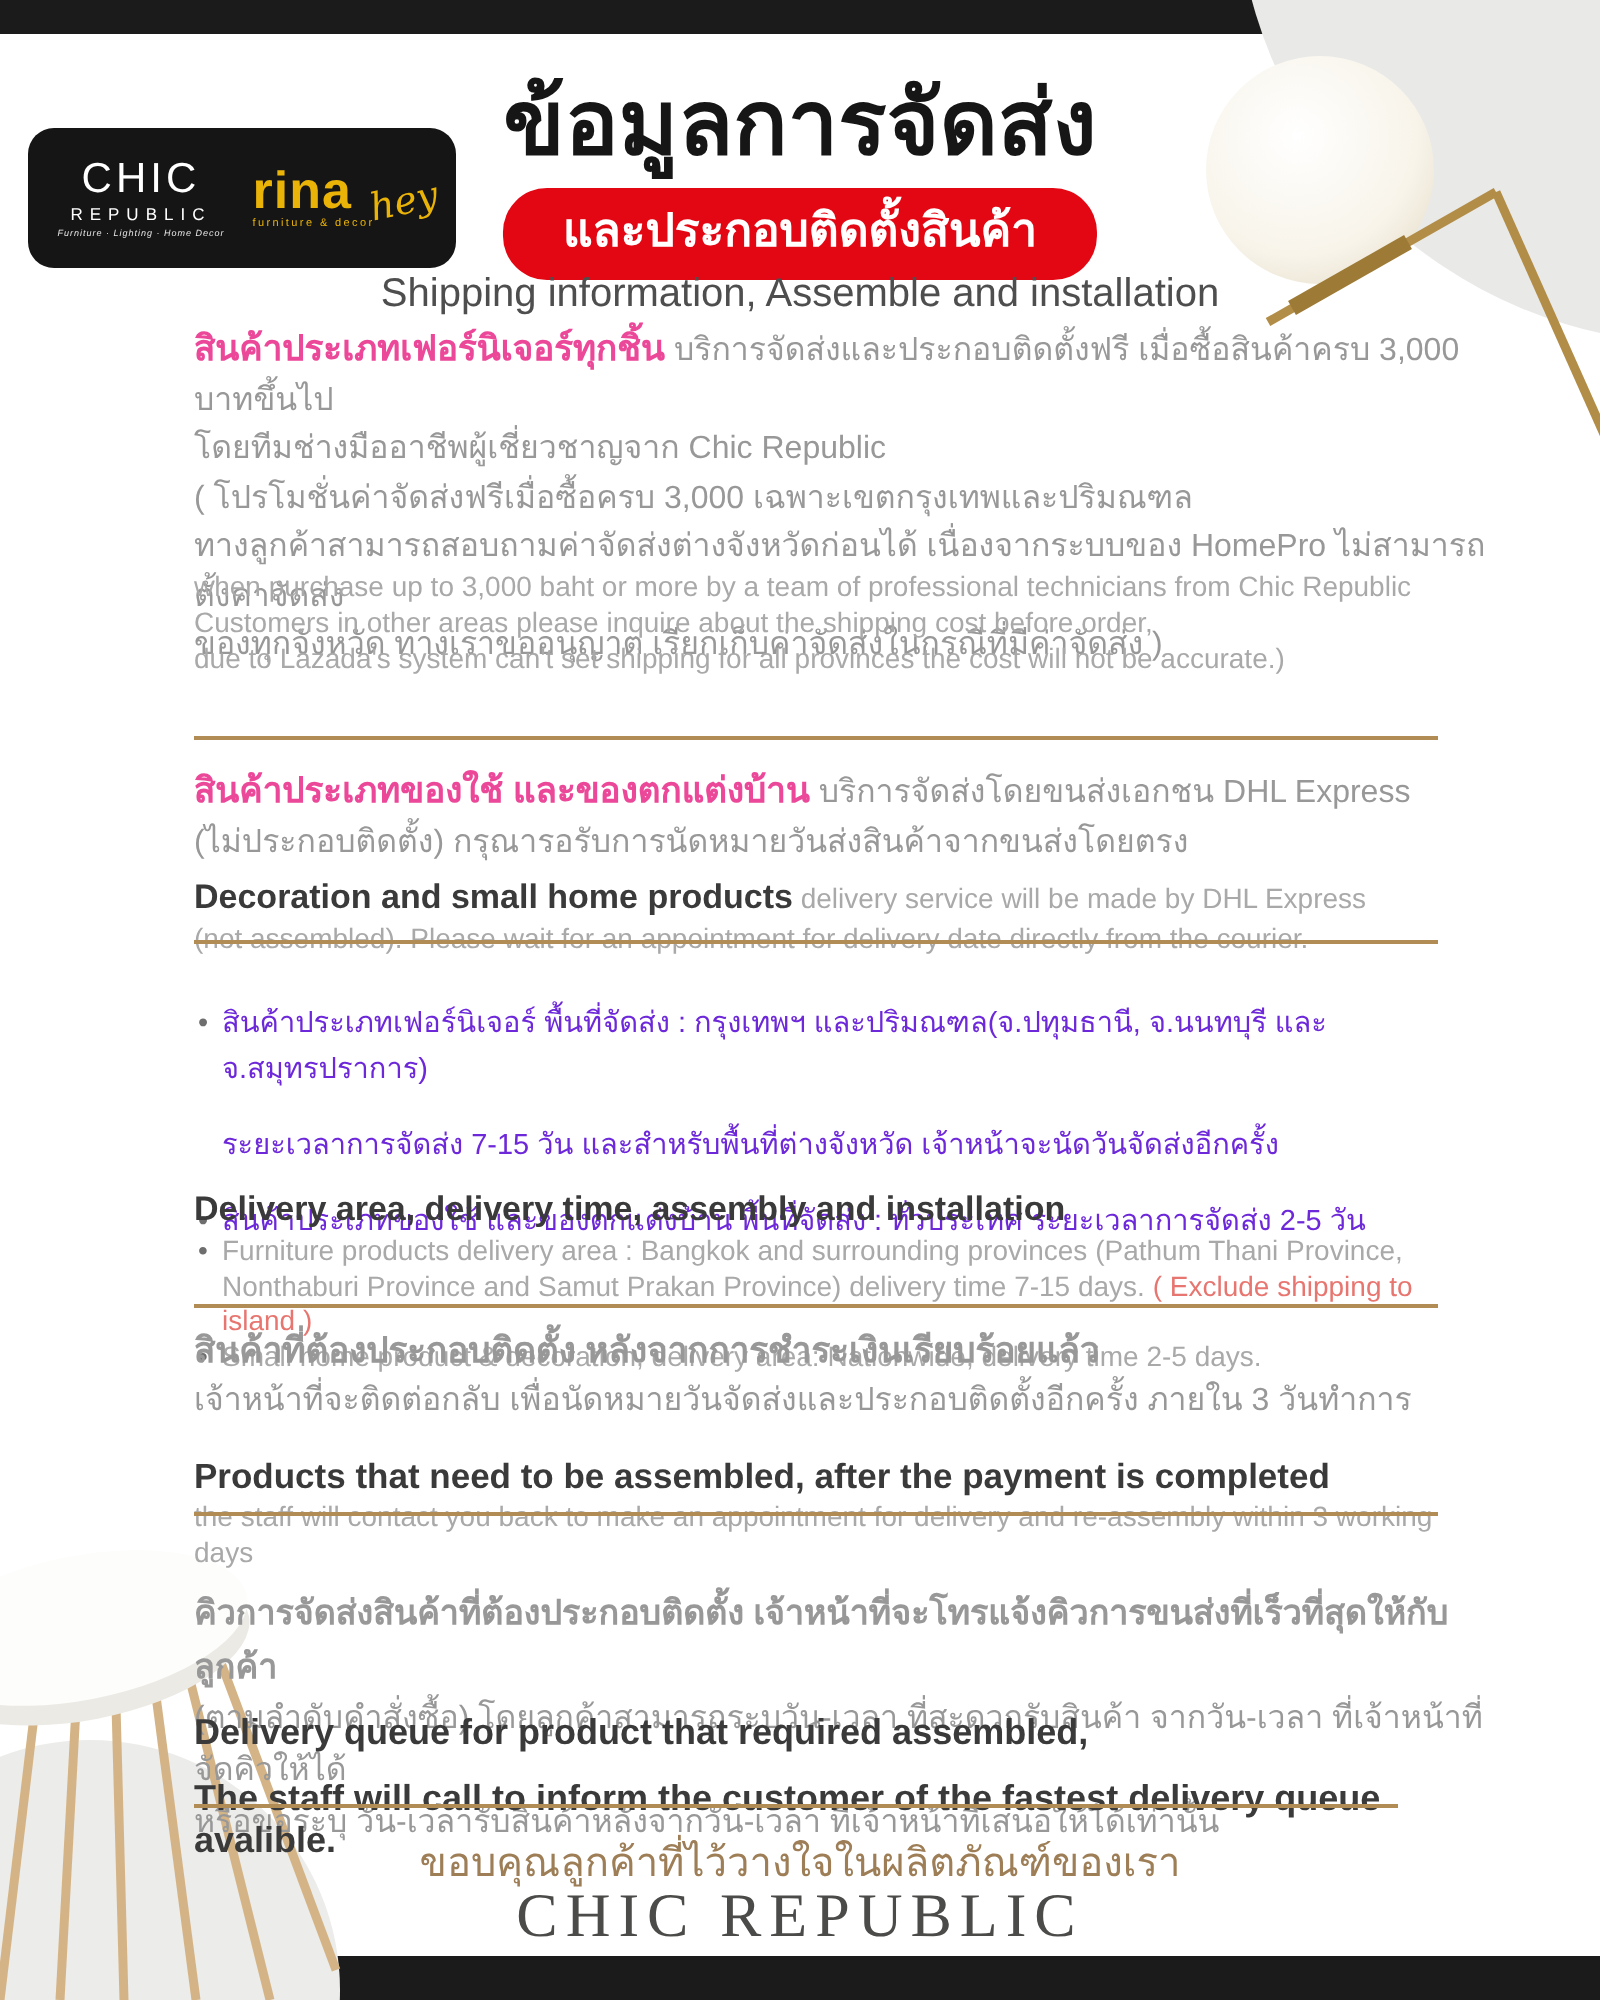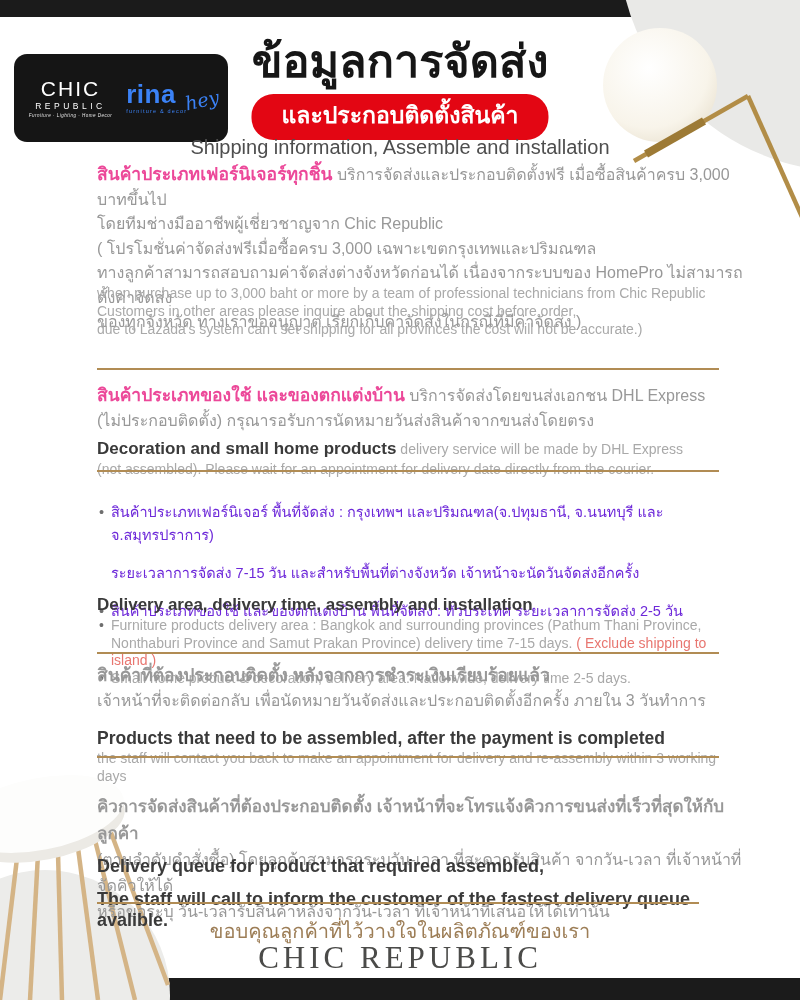--- a/index.html
+++ b/index.html
@@ -2,27 +2,27 @@
 <html><head>
 <meta charset="utf-8">
 <style>
   html,body{margin:0;padding:0;}
   body{width:800px;height:1000px;position:relative;background:#ffffff;overflow:hidden;
        font-family:"Liberation Sans",sans-serif;-webkit-font-smoothing:antialiased;}
   .abs{position:absolute;}
   
   #decor{position:absolute;left:0;top:0;z-index:1;}
   
-  #logo-block{left:14px;top:54px;width:214px;height:88px;background:#151515;border-radius:13px;
+  #logo-block{left:14px;top:64px;width:214px;height:70px;background:#151515;border-radius:13px;
        display:flex;align-items:center;justify-content:center;gap:14px;z-index:3;}
   .chic{color:#fff;text-align:center;line-height:1;}
   .chic-name{font-size:21px;letter-spacing:2px;font-weight:400;}
   .chic-sub{font-size:8.5px;letter-spacing:3.5px;margin-top:3px;}
   .chic-tag{font-size:4.5px;letter-spacing:.5px;margin-top:3px;color:#e8e8e8;font-style:italic;}
-  .rina{color:#3b82f6;position:relative;line-height:1;padding-right:26px;}
+  .rina{color:#eab308;position:relative;line-height:1;padding-right:26px;}
   .rina-name{font-size:26px;font-weight:800;letter-spacing:.5px;}
   .rina-tag{font-size:5.5px;letter-spacing:1.2px;margin-top:2px;}
   .rina-hey{position:absolute;right:-6px;top:10px;font-family:"DejaVu Serif",serif;font-style:italic;
        font-size:19px;transform:rotate(-12deg);}
   #page-title{left:0;right:0;top:34px;text-align:center;font-size:45px;font-weight:800;
        color:#161616;z-index:2;line-height:1.25;}
   #red-banner{left:50%;transform:translateX(-50%);top:94px;background:#e30613;color:#ffffff;
        font-size:23px;font-weight:600;padding:3px 30px 7px 30px;border-radius:22px;z-index:3;white-space:nowrap;}
   #subtitle{left:0;right:0;top:136px;text-align:center;font-size:20px;color:#4e4e4e;z-index:3;}
   

